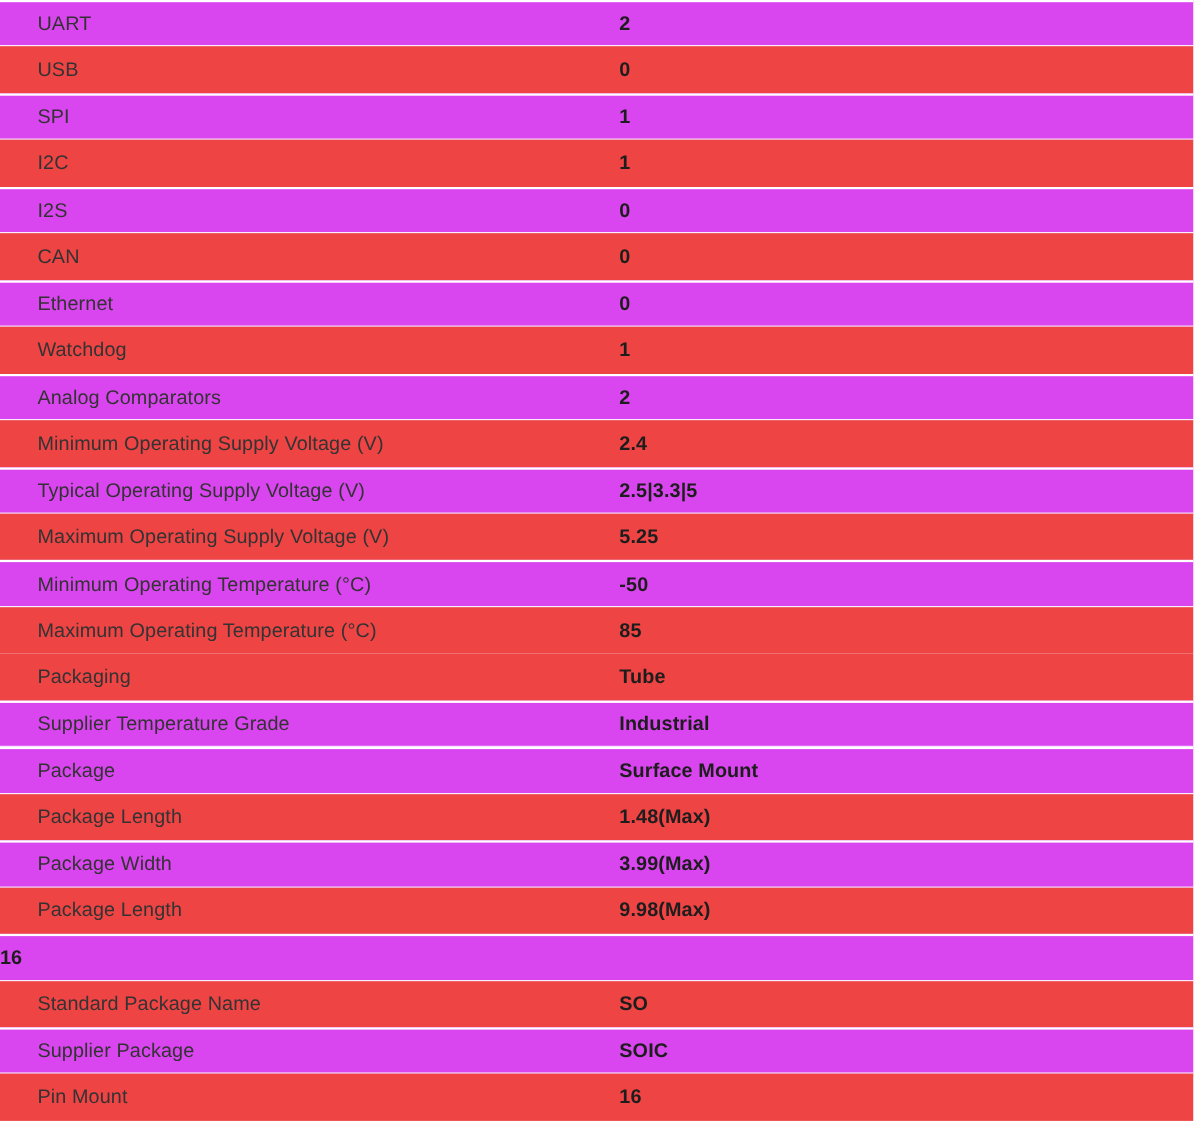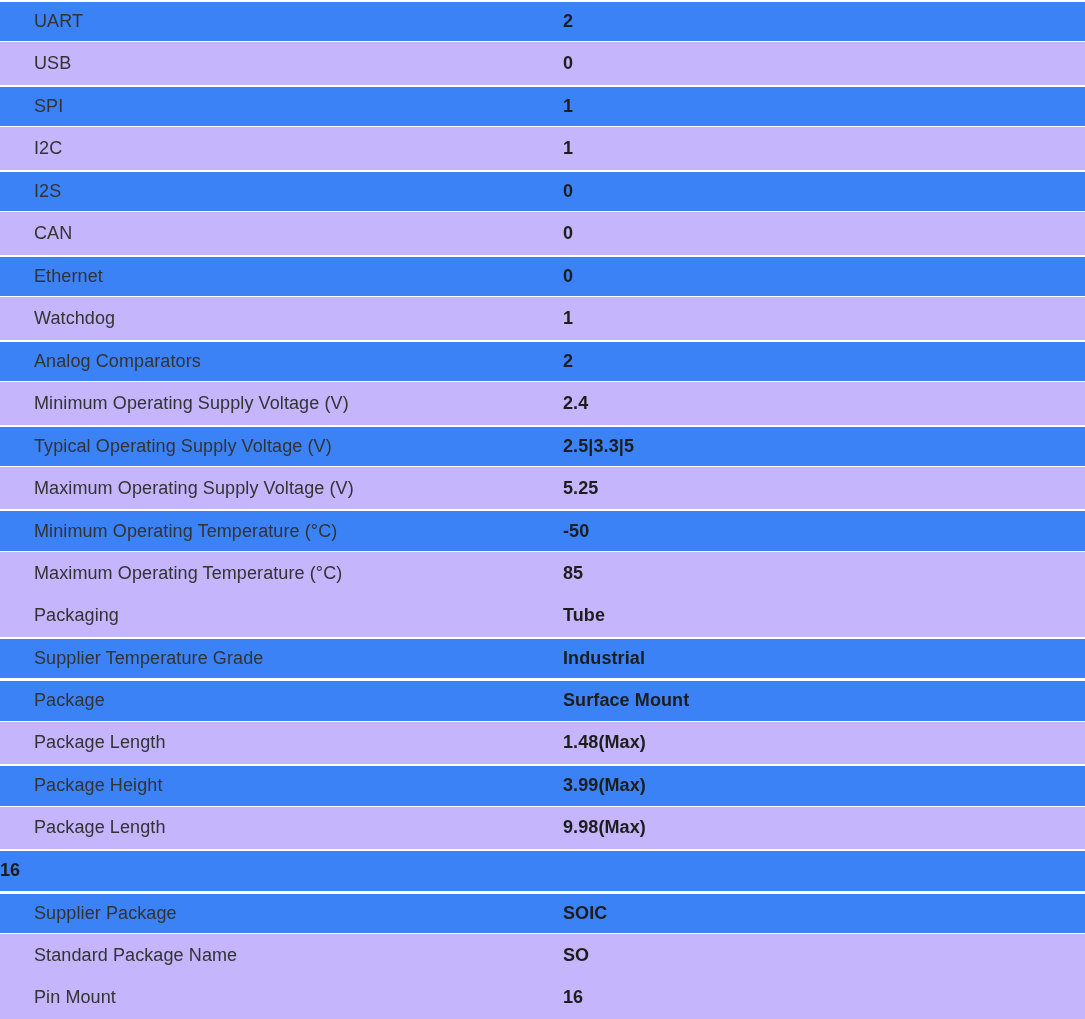--- a/index.html
+++ b/index.html
@@ -14,24 +14,24 @@
     font-family: "Liberation Sans", sans-serif;
   }
   .spec-table {
     width: 1085px;
   }
   .spec-row {
     box-sizing: border-box;
     height: 42.458px;
     display: flex;
     align-items: center;
-    background: #c4b5fd;
+    background: #ef4444;
   }
   .spec-row.striped {
-    background: #3b82f6;
+    background: #d946ef;
     border-top: 2px solid #ffffff;
     border-bottom: 1px solid #ffffff;
   }
   .spec-label {
     box-sizing: border-box;
     width: 563px;
     padding-left: 34px;
     font-size: 18px;
     color: #333333;
     letter-spacing: 0.1px;
@@ -116,35 +116,35 @@
     </div>
     <div class="spec-row striped">
       <span class="spec-label">Package</span>
       <span class="spec-value">Surface Mount</span>
     </div>
     <div class="spec-row">
       <span class="spec-label">Package Length</span>
       <span class="spec-value">1.48(Max)</span>
     </div>
     <div class="spec-row striped">
-      <span class="spec-label">Package Height</span>
+      <span class="spec-label">Package Width</span>
       <span class="spec-value">3.99(Max)</span>
     </div>
     <div class="spec-row">
       <span class="spec-label">Package Length</span>
       <span class="spec-value">9.98(Max)</span>
     </div>
     <div class="spec-row striped">
       <span class="spec-value">16</span>
     </div>
+    <div class="spec-row">
+      <span class="spec-label">Standard Package Name</span>
+      <span class="spec-value">SO</span>
+    </div>
     <div class="spec-row striped">
       <span class="spec-label">Supplier Package</span>
       <span class="spec-value">SOIC</span>
-    </div>
-    <div class="spec-row">
-      <span class="spec-label">Standard Package Name</span>
-      <span class="spec-value">SO</span>
     </div>
     <div class="spec-row">
       <span class="spec-label">Pin Mount</span>
       <span class="spec-value">16</span>
     </div>
   </div>
 
 </body></html>

